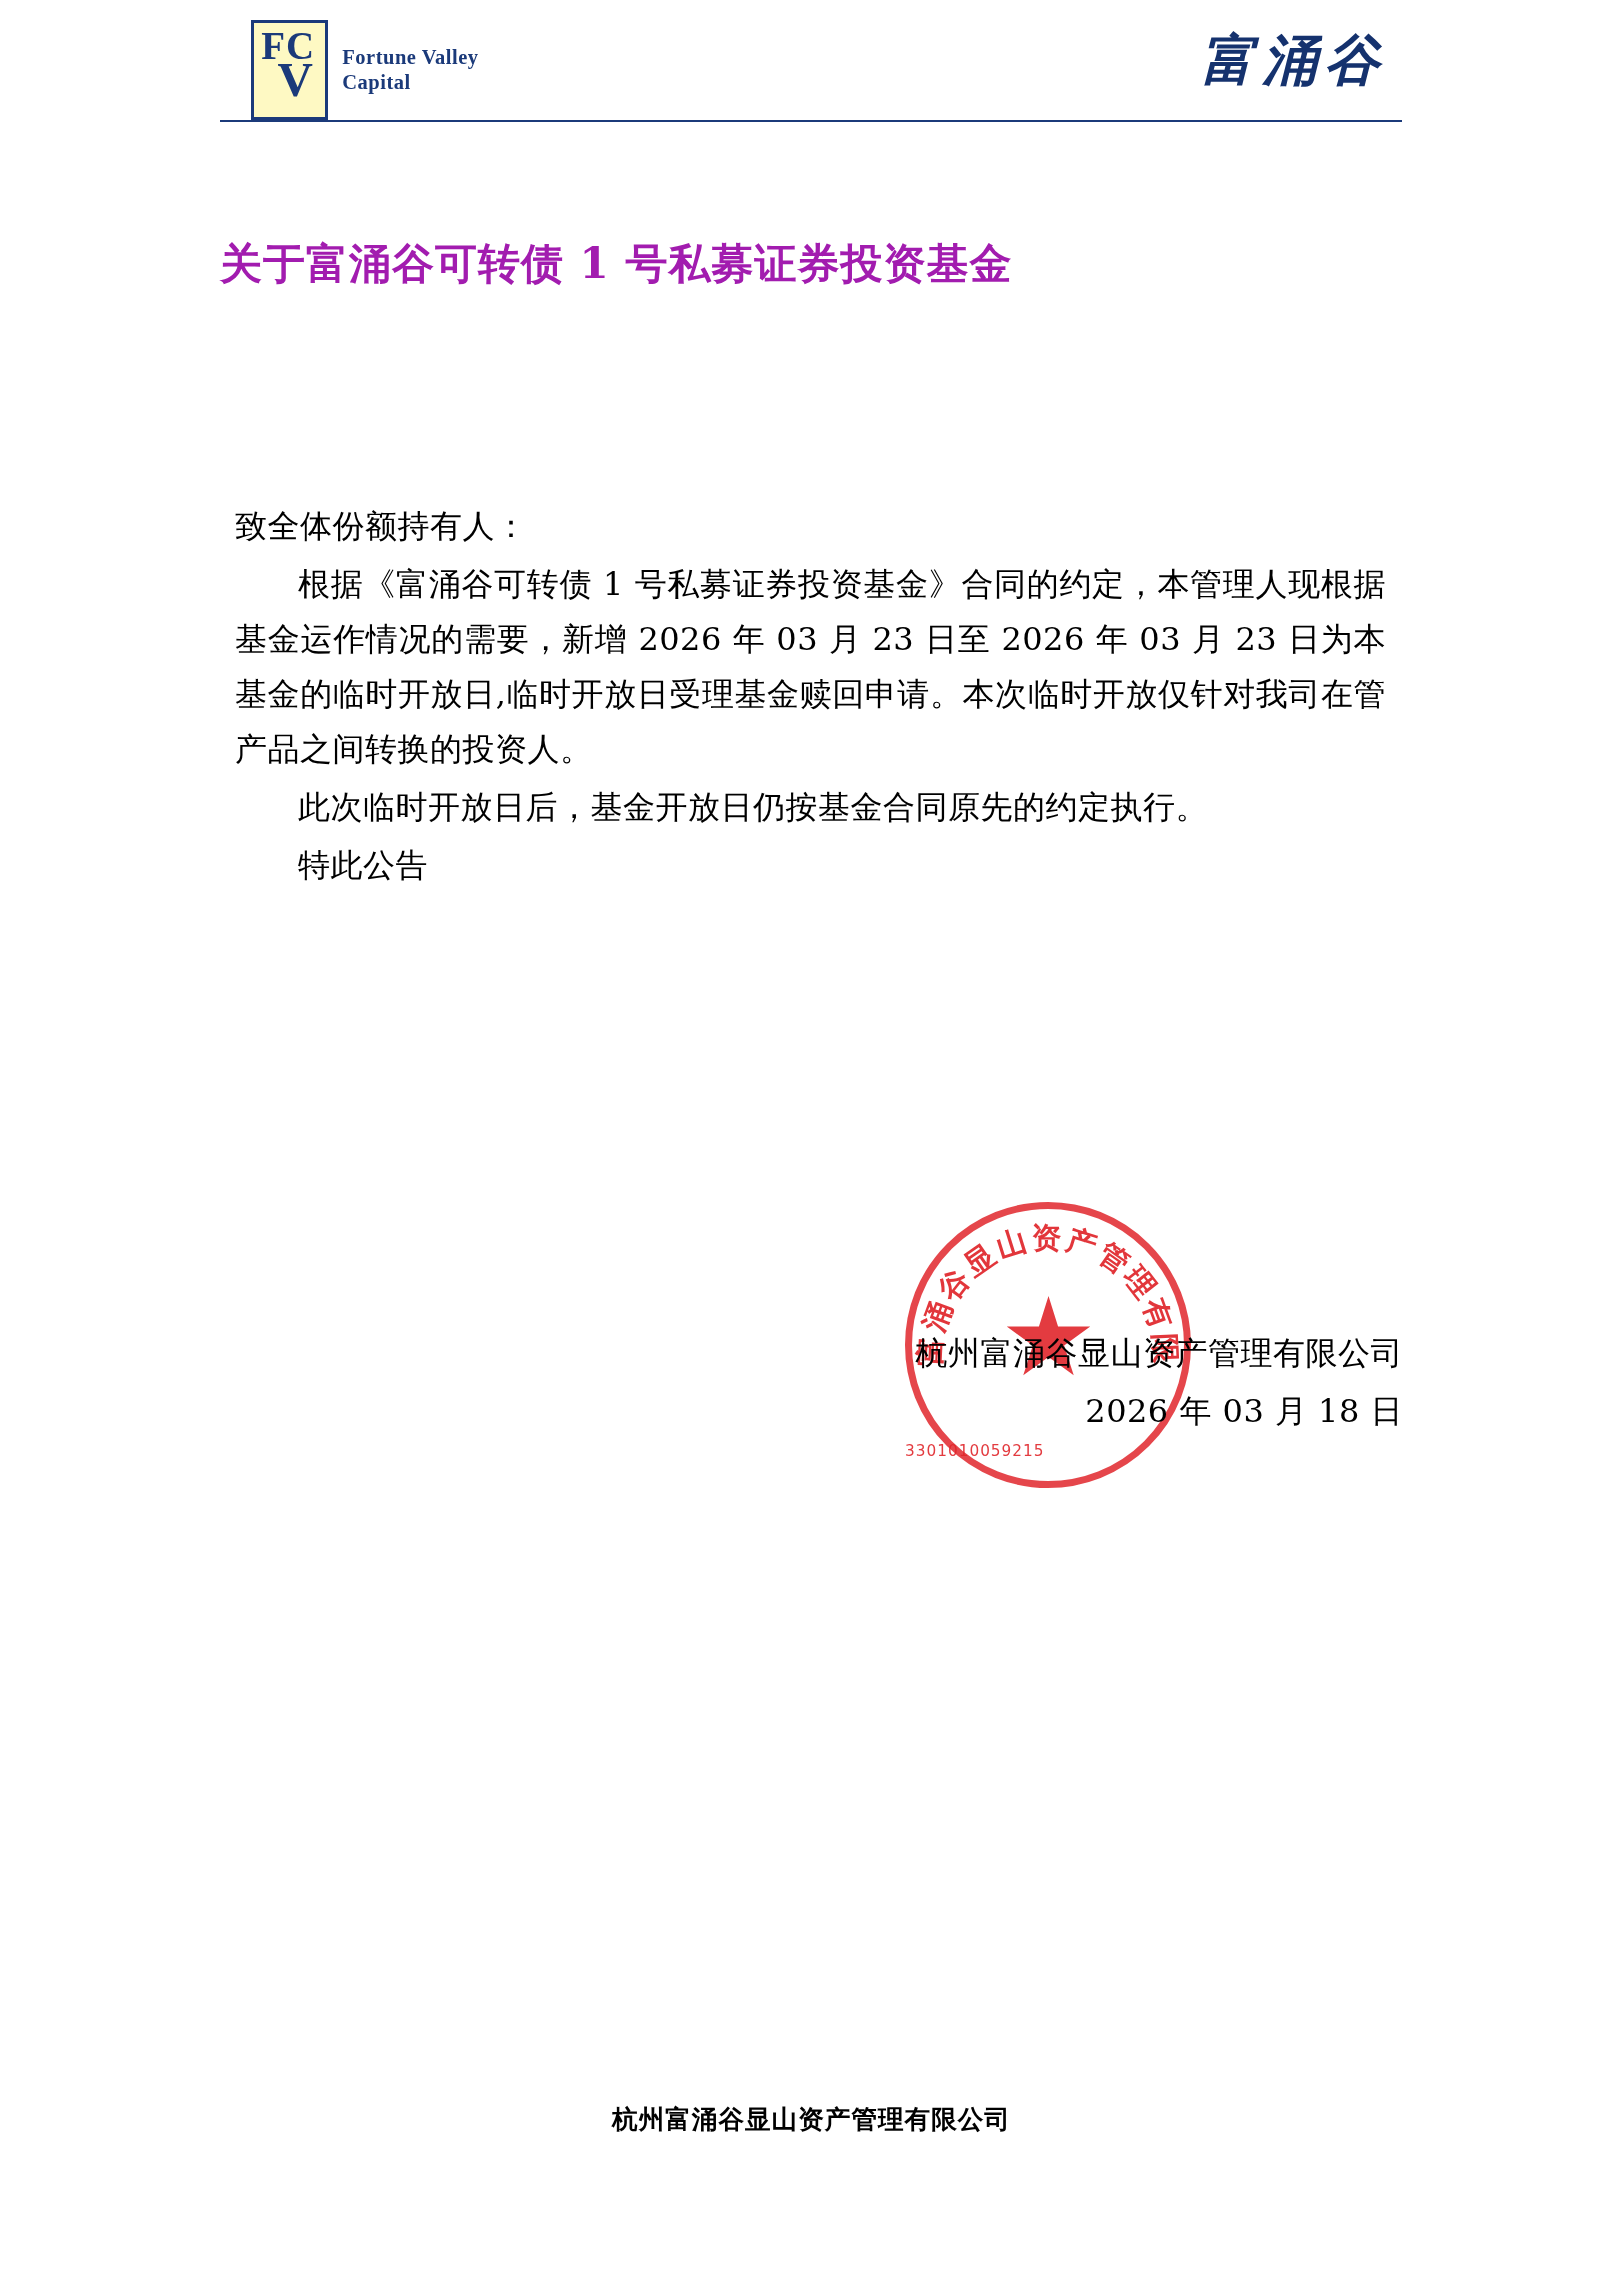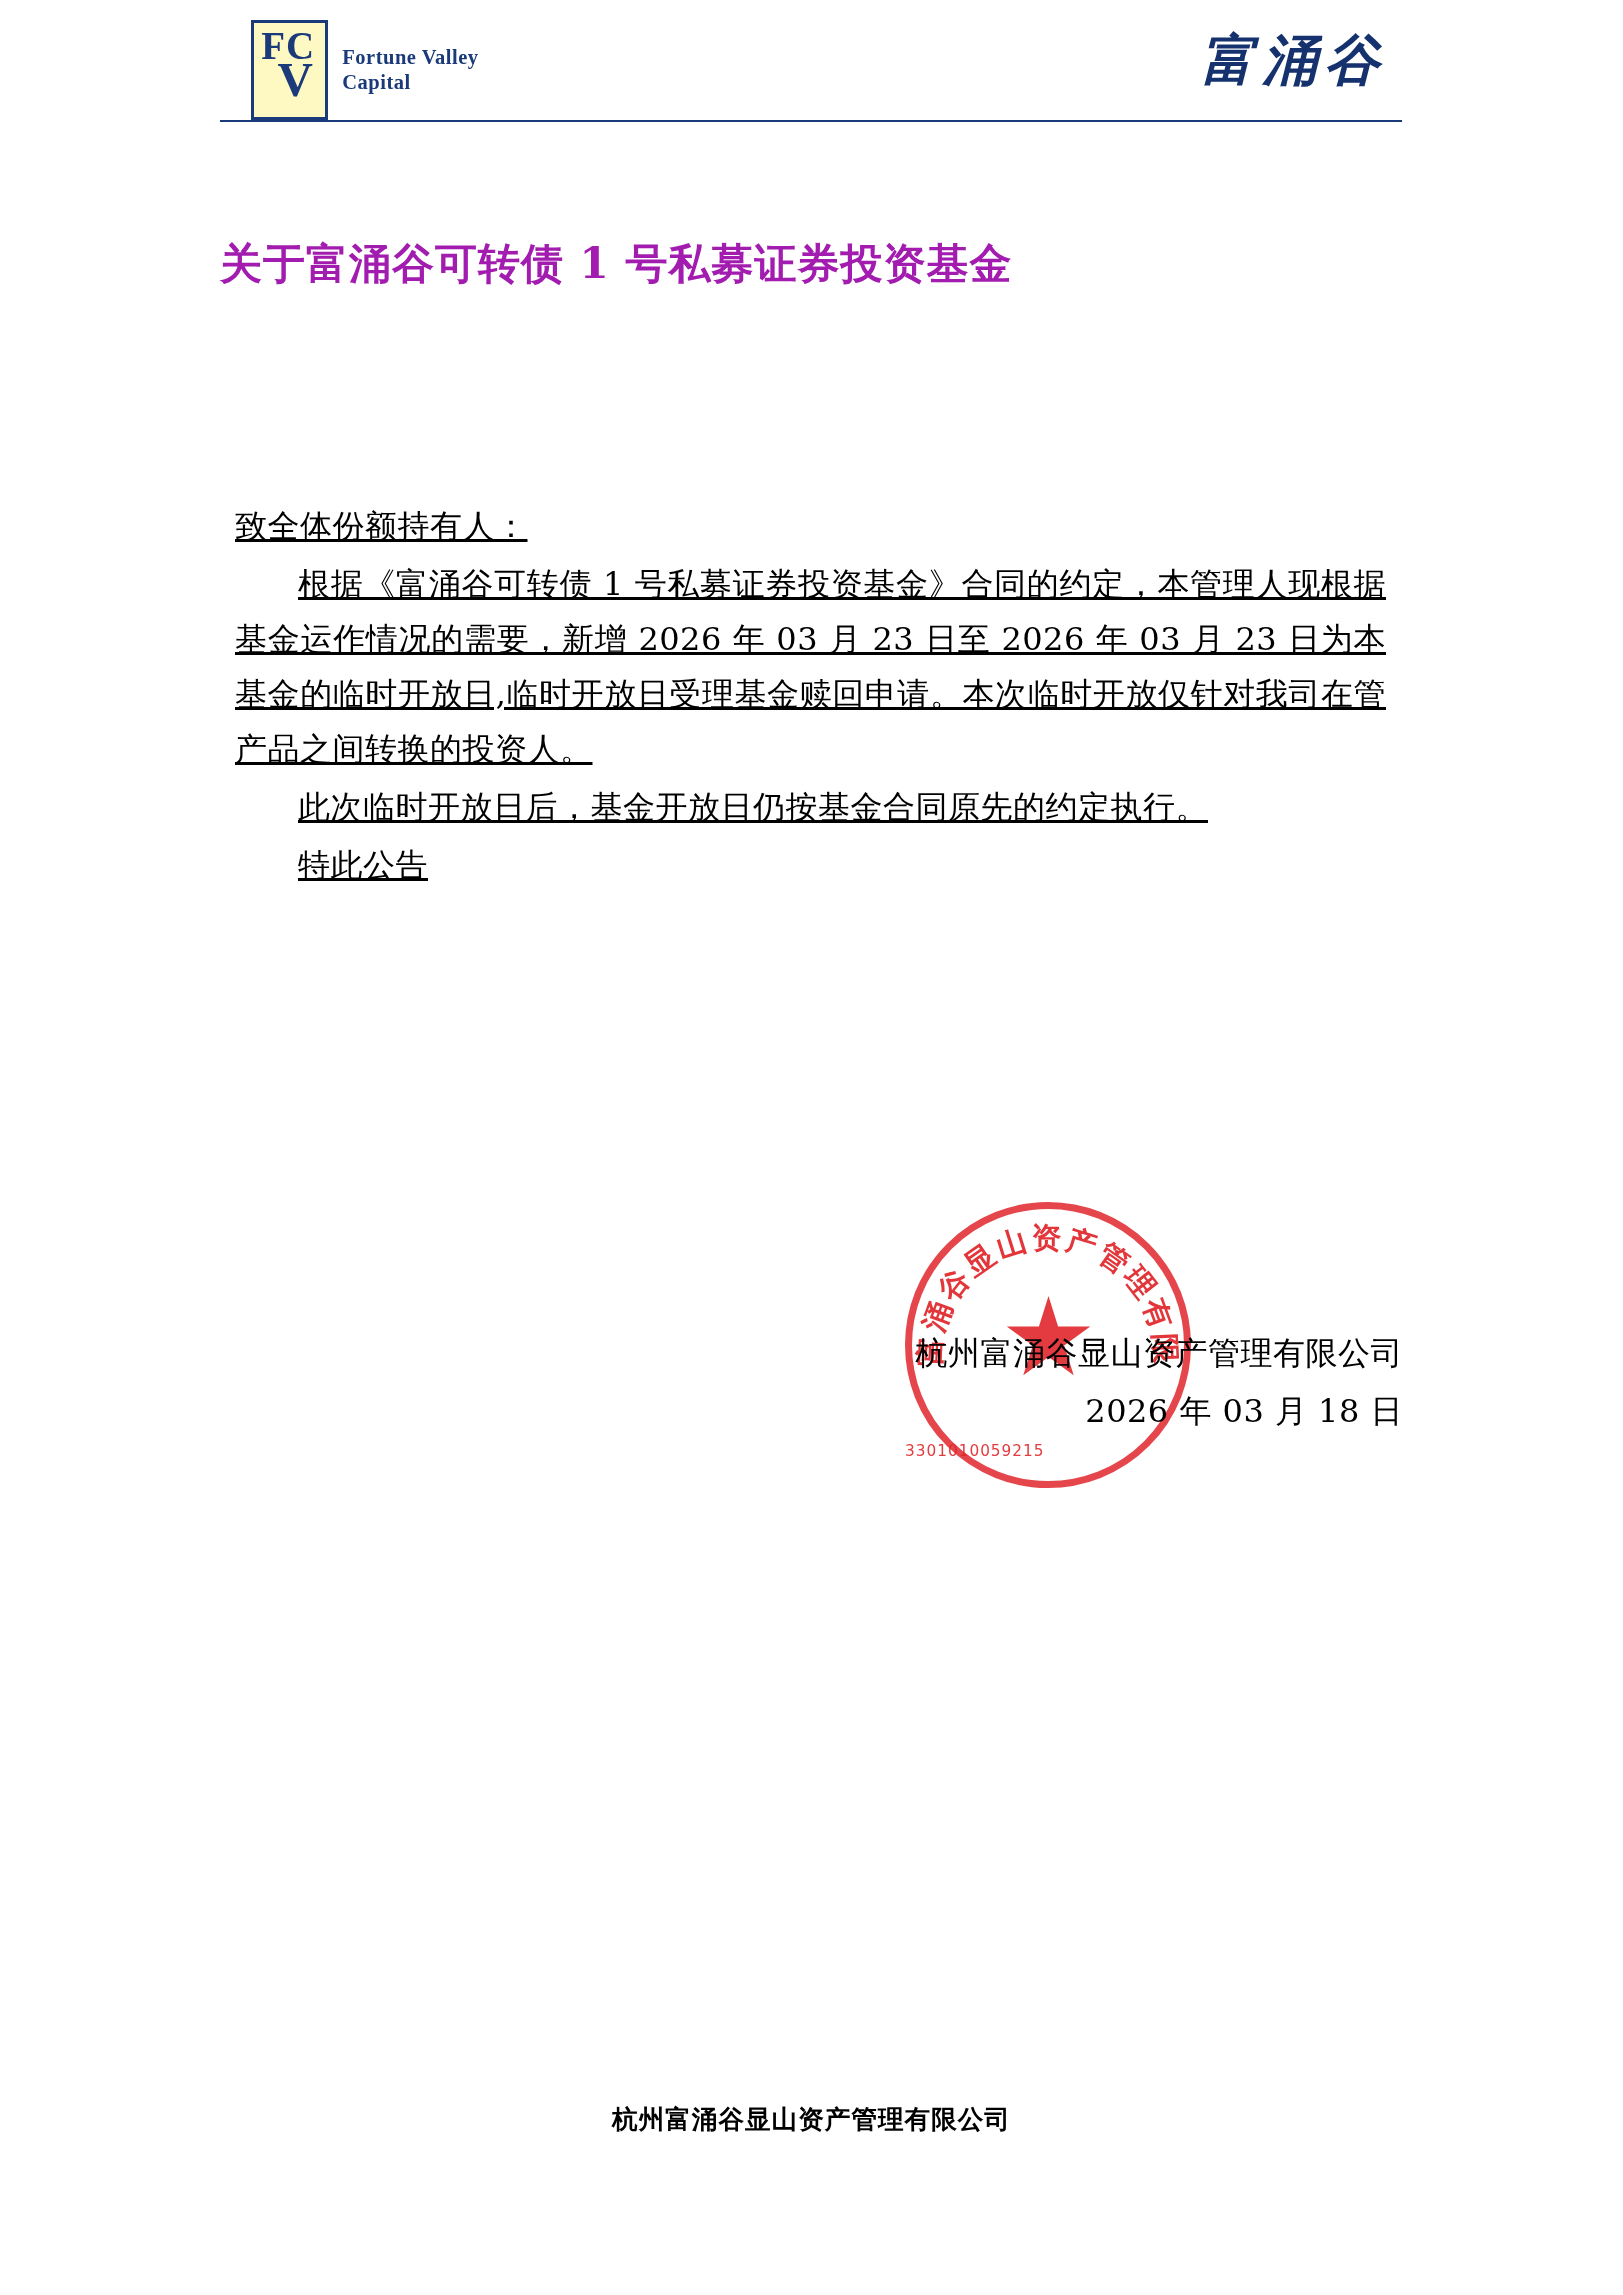--- a/index.html
+++ b/index.html
@@ -121,21 +121,20 @@
     font-family: "DejaVu Serif", "Liberation Serif", serif;
     font-size: 32px;
     line-height: 1.72;
     letter-spacing: 0.5px;
     color: #000000;
   }
   .body-text p {
     margin: 0 0 3.1px 0;
     text-align: justify;
     text-justify: inter-ideograph;
-    text-decoration: underline;
   }
   .indent { text-indent: 63px; }
   .gap-top { margin-top: 17.4px; }
   .notice-line { margin-top: 128px; text-indent: 63px; }
 
   
   .signature {
     position: absolute;
     right: 220px;
     top: 1325px;

